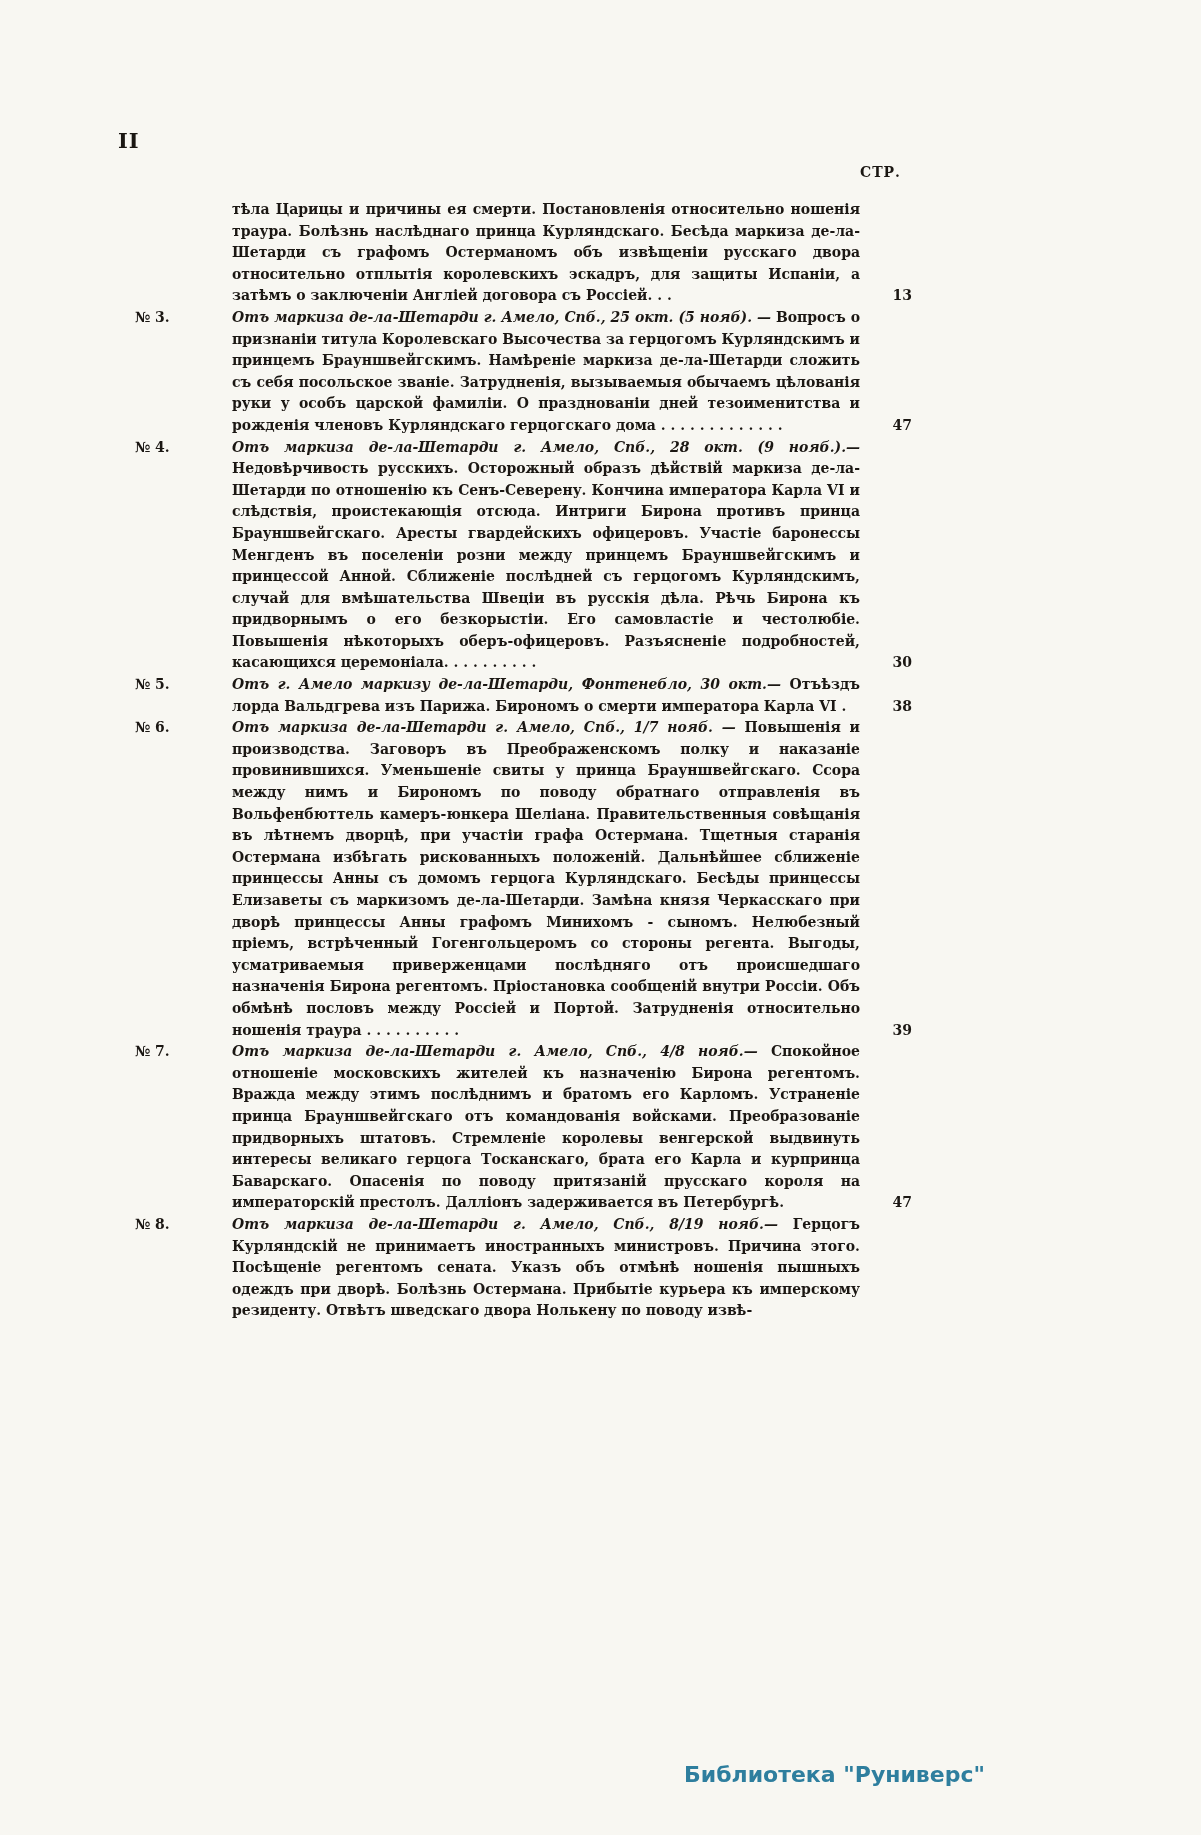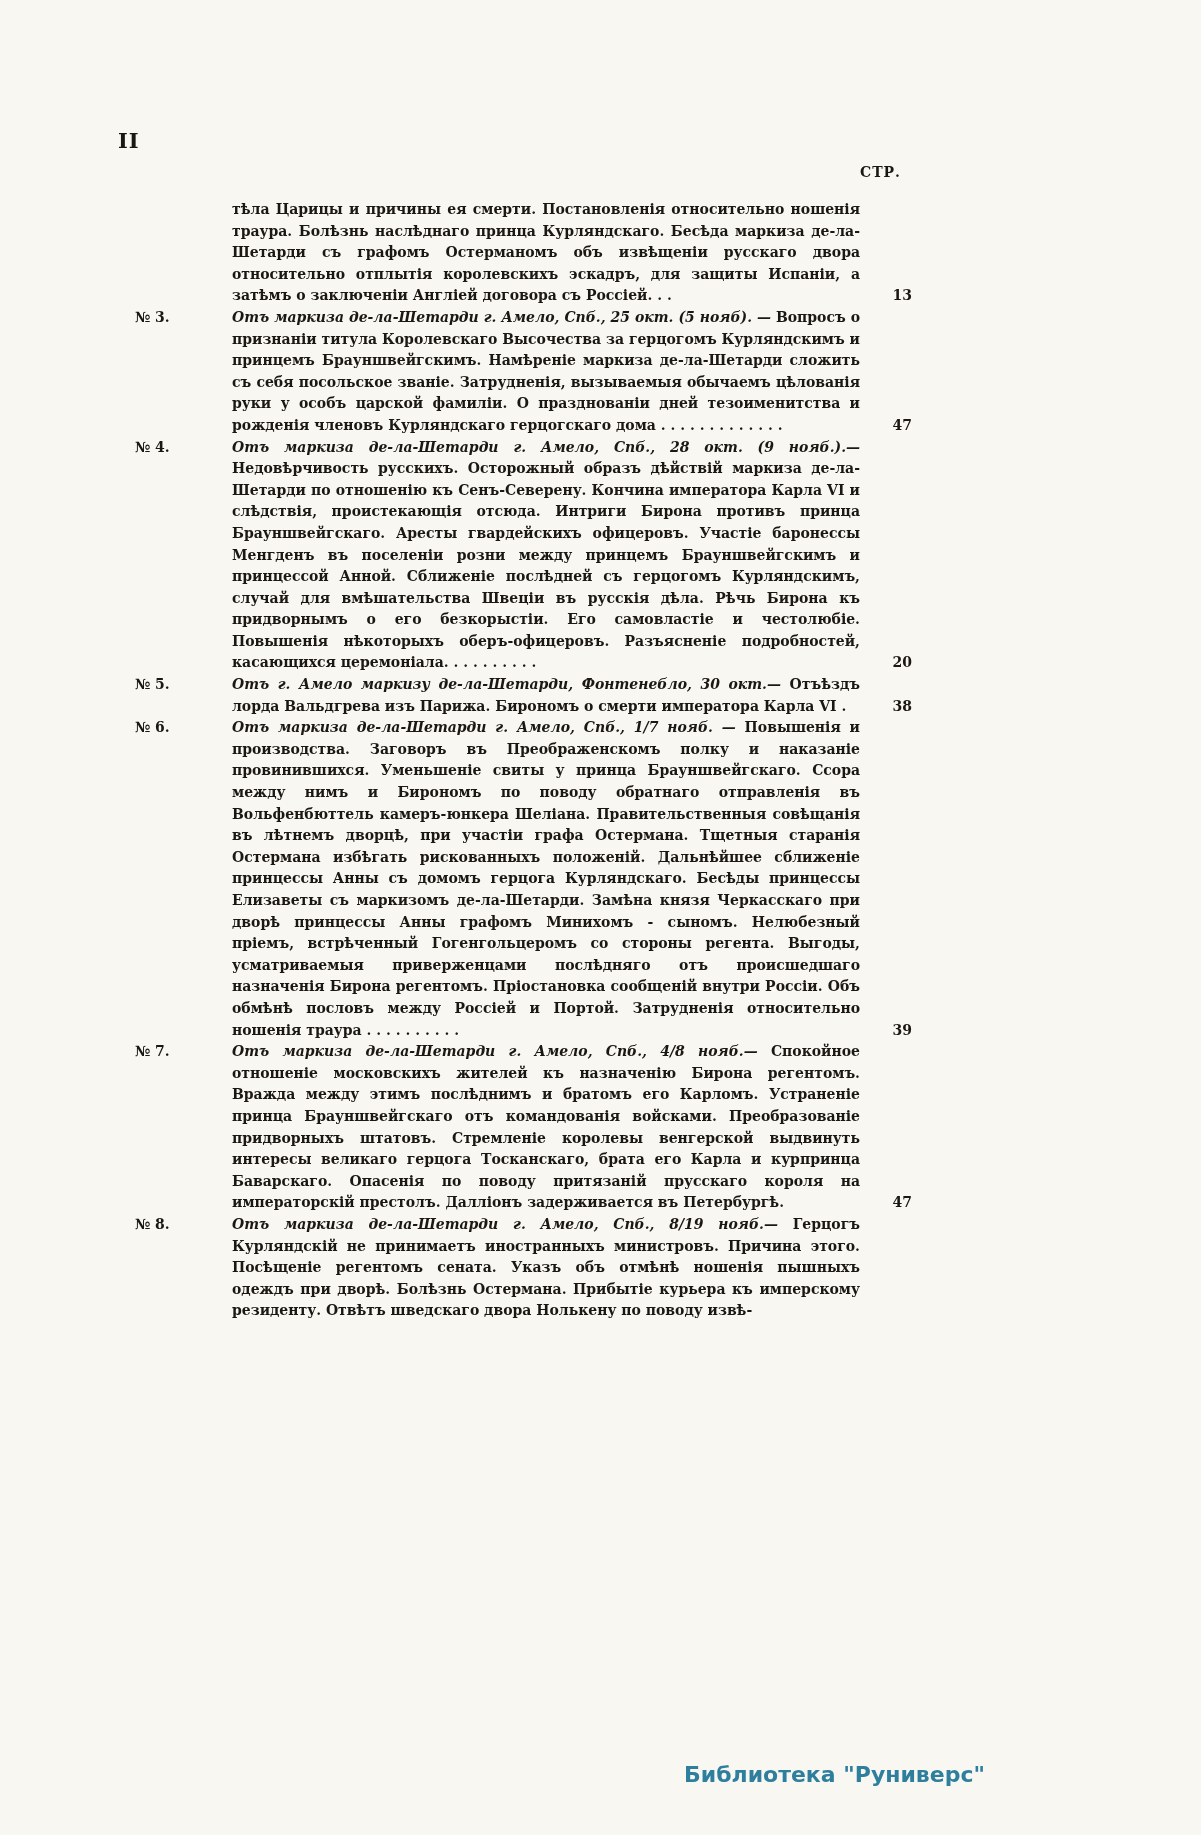--- a/index.html
+++ b/index.html
@@ -88,21 +88,21 @@
       <span class="num">№ 3.</span>
       <span class="head">Отъ маркиза де-ла-Шетарди г. Амело, Спб., 25 окт. (5 нояб). —</span>
       <span class="body">Вопросъ о признаніи титула Королевскаго Высочества за герцогомъ Курляндскимъ и принцемъ Брауншвейгскимъ. Намѣреніе маркиза де-ла-Шетарди сложить съ себя посольское званіе. Затрудненія, вызываемыя обычаемъ цѣлованія руки у особъ царской фамиліи. О празднованіи дней тезоименитства и рожденія членовъ Курляндскаго герцогскаго дома . . . . . . . . . . . . .</span>
       <span class="pagenum">47</span>
     </p>
 
     <p class="entry">
       <span class="num">№ 4.</span>
       <span class="head">Отъ маркиза де-ла-Шетарди г. Амело, Спб., 28 окт. (9 нояб.).—</span>
       <span class="body">Недовѣрчивость русскихъ. Осторожный образъ дѣйствій маркиза де-ла-Шетарди по отношенію къ Сенъ-Северену. Кончина императора Карла VI и слѣдствія, проистекающія отсюда. Интриги Бирона противъ принца Брауншвейгскаго. Аресты гвардейскихъ офицеровъ. Участіе баронессы Менгденъ въ поселеніи розни между принцемъ Брауншвейгскимъ и принцессой Анной. Сближеніе послѣдней съ герцогомъ Курляндскимъ, случай для вмѣшательства Швеціи въ русскія дѣла. Рѣчь Бирона къ придворнымъ о его безкорыстіи. Его самовластіе и честолюбіе. Повышенія нѣкоторыхъ оберъ-офицеровъ. Разъясненіе подробностей, касающихся церемоніала. . . . . . . . . .</span>
-      <span class="pagenum">20</span>
+      <span class="pagenum">30</span>
     </p>
 
     <p class="entry">
       <span class="num">№ 5.</span>
       <span class="head">Отъ г. Амело маркизу де-ла-Шетарди, Фонтенебло, 30 окт.—</span>
       <span class="body">Отъѣздъ лорда Вальдгрева изъ Парижа. Бирономъ о смерти императора Карла VI .</span>
       <span class="pagenum">38</span>
     </p>
 
     <p class="entry">

